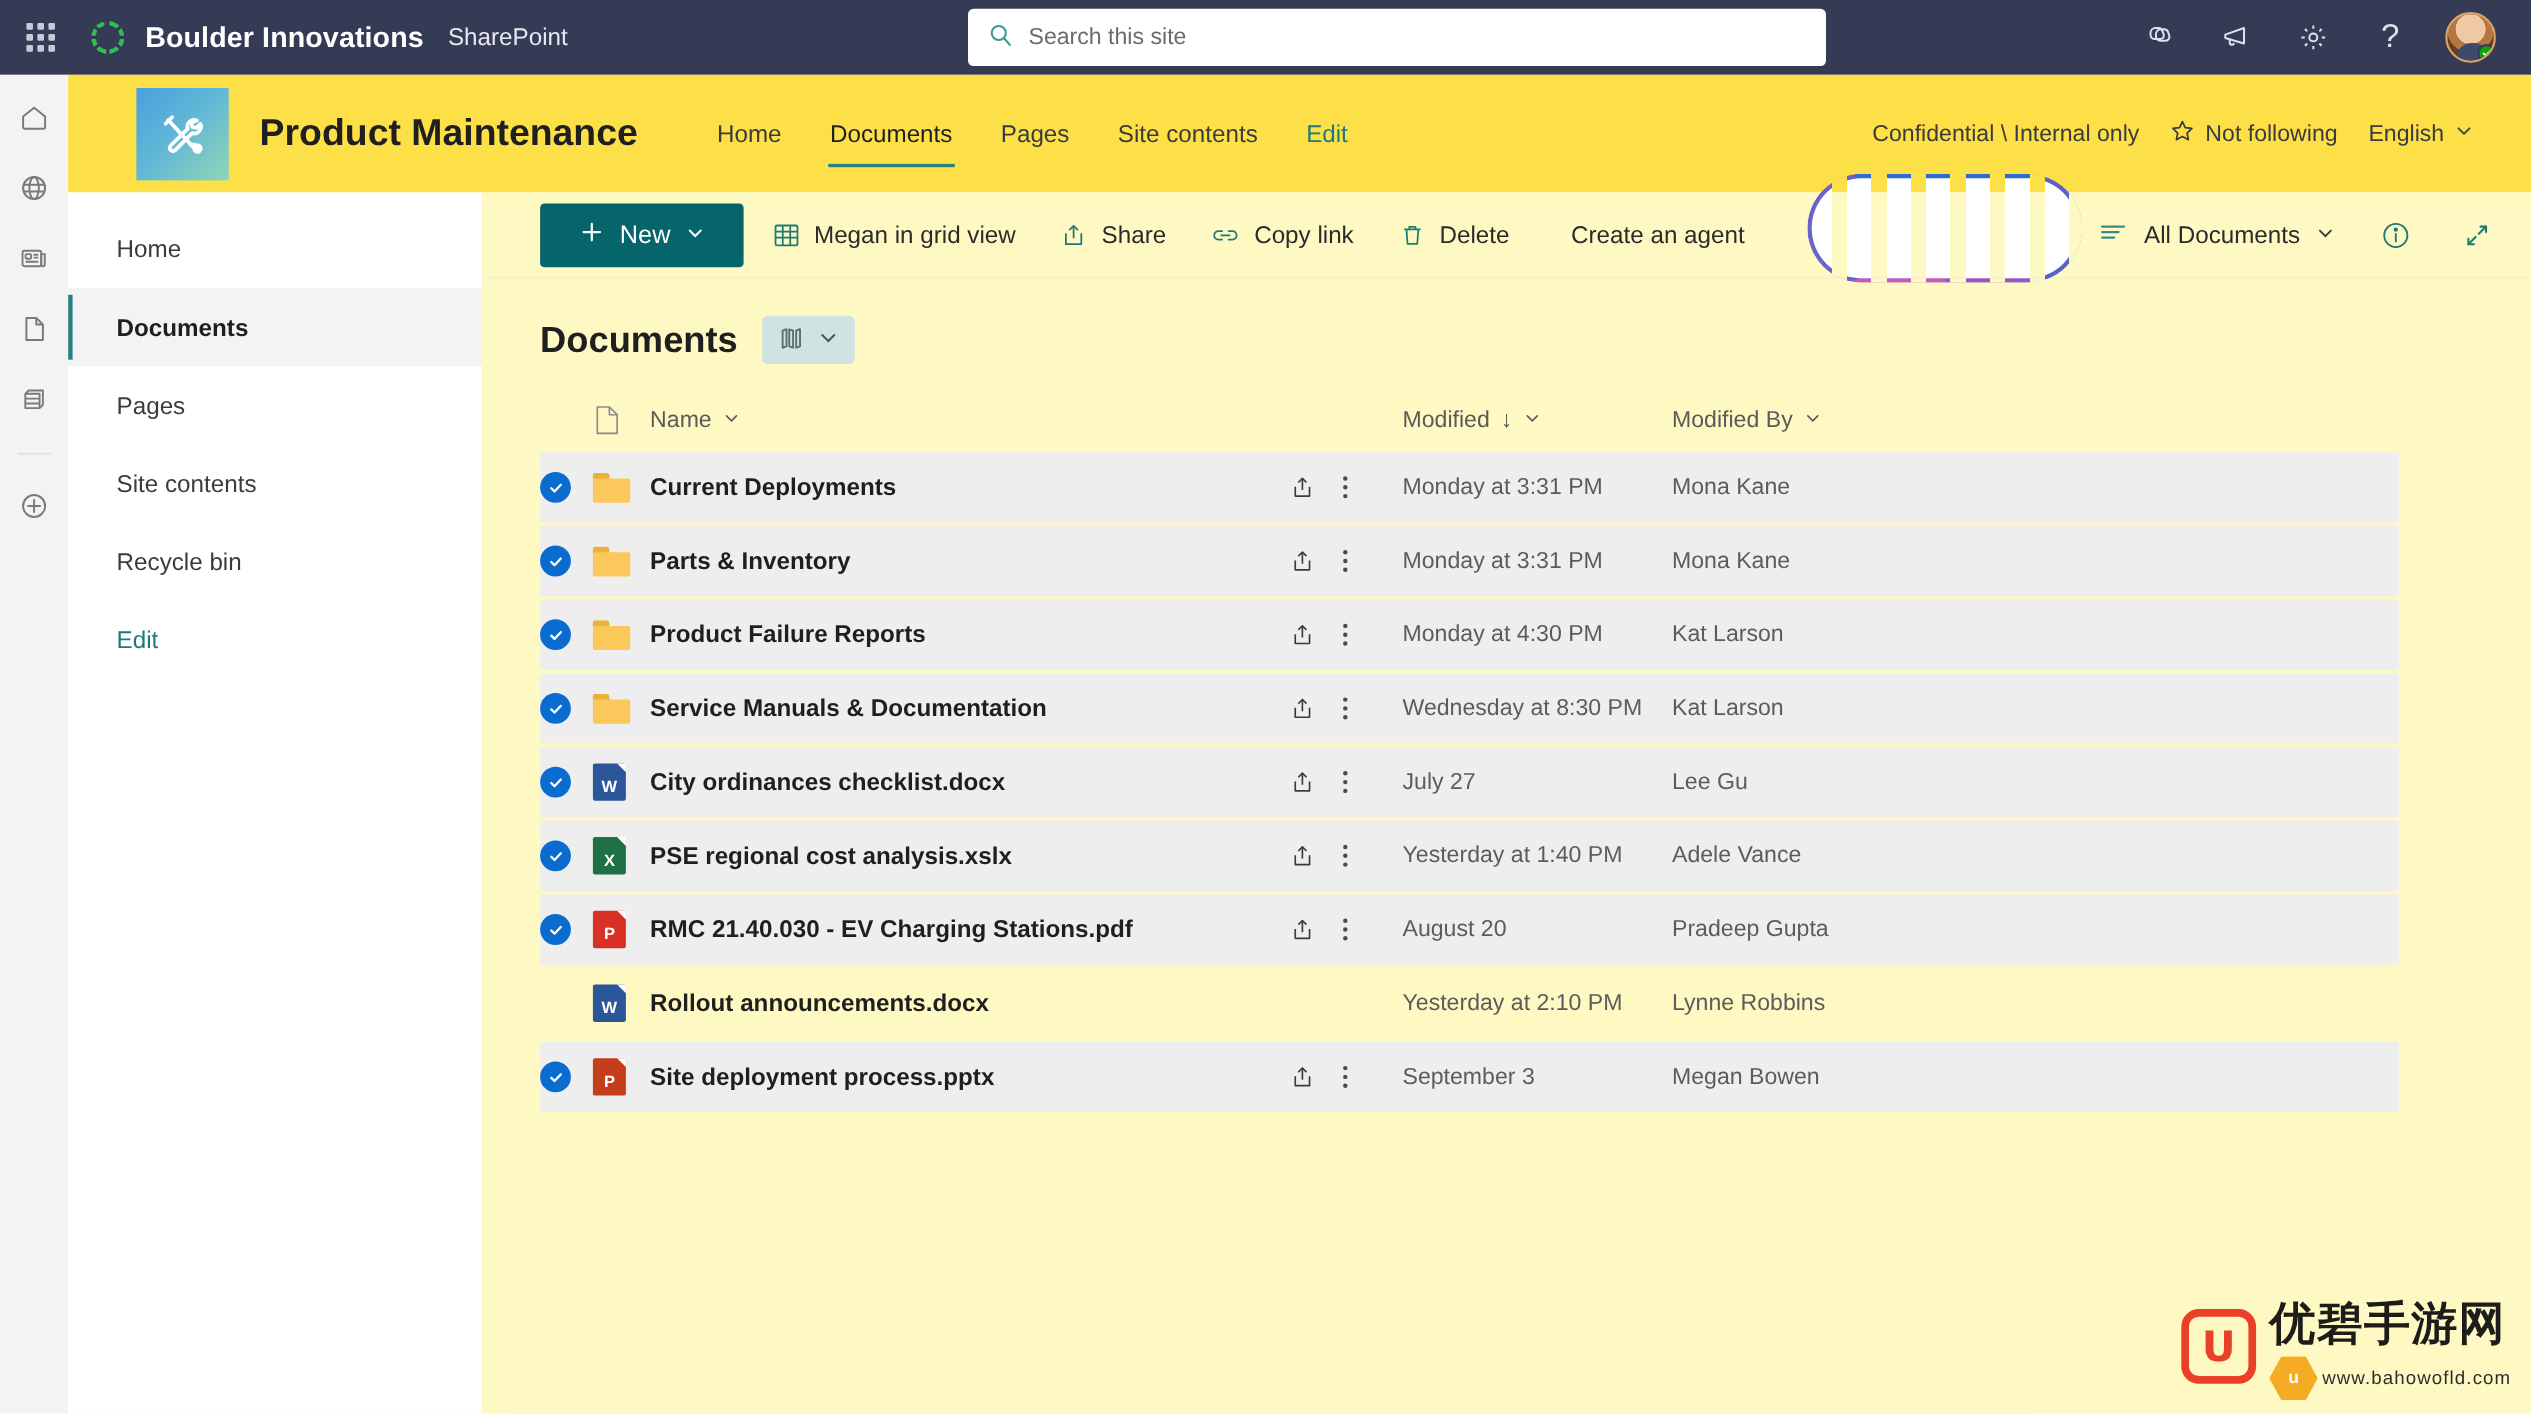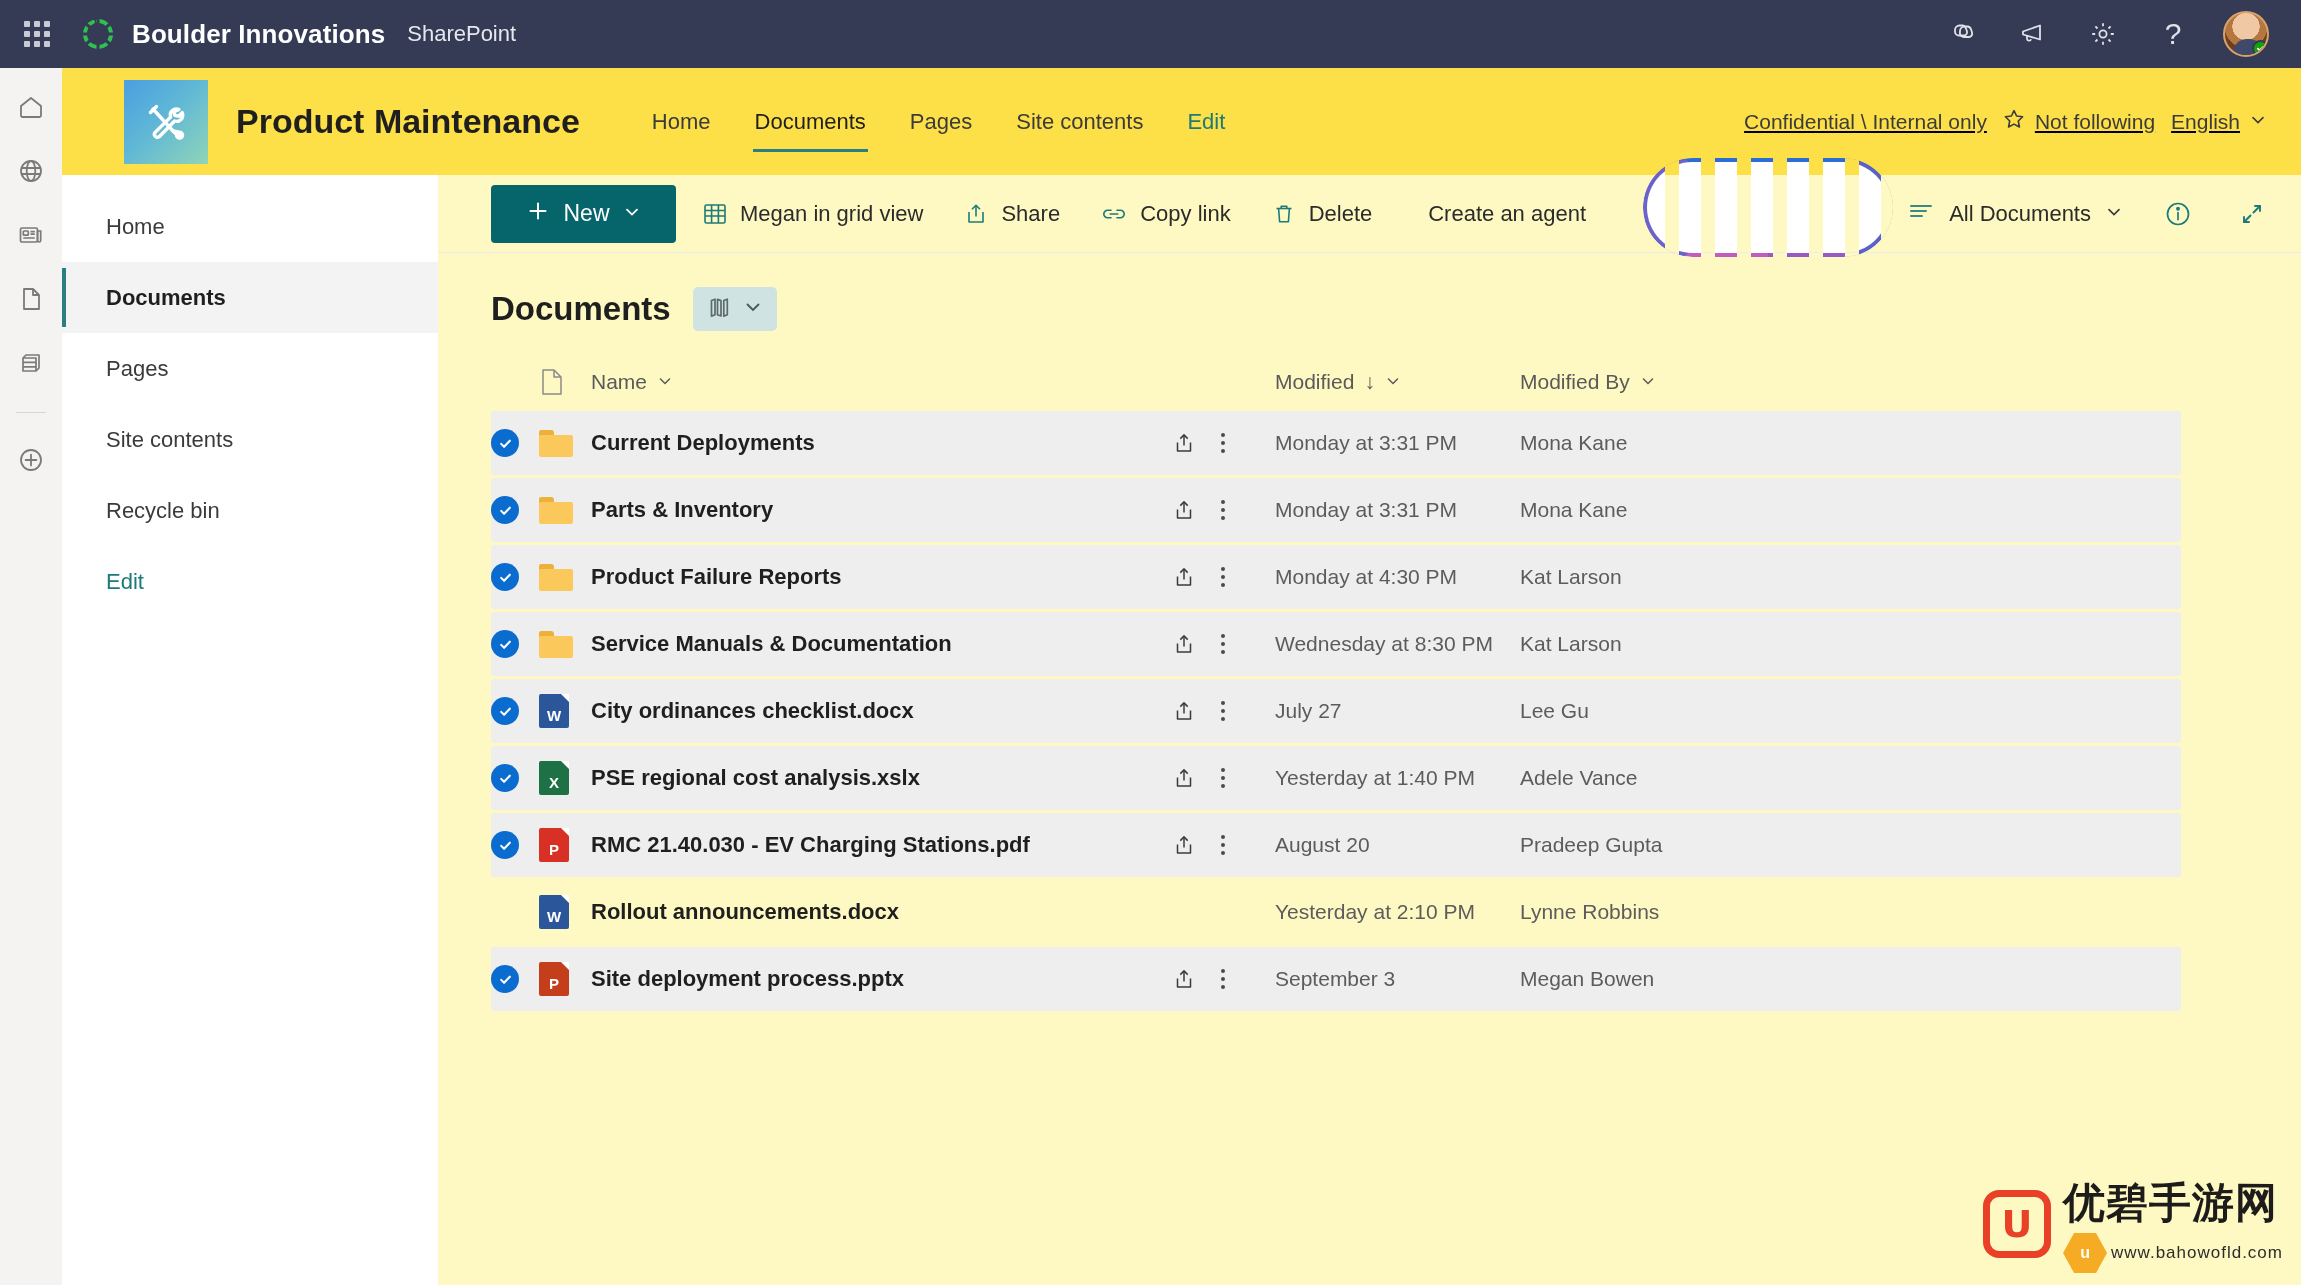--- a/index.html
+++ b/index.html
@@ -66,21 +66,21 @@
                display: flex; align-items: center; justify-content: center; }
   .site-title { font-size: 34px; font-weight: bold; color: #1f1f1f; margin-left: 28px;
                 white-space: nowrap; }
   .site-nav { display: flex; align-items: center; gap: 0; margin-left: 50px; }
   .site-nav a { font-size: 22px; color: #3b3b3b; text-decoration: none; padding: 6px 22px;
                 position: relative; white-space: nowrap; cursor: pointer; }
   .site-nav a.active { color: #1f1f1f; }
   .site-nav a.active::after { content: ""; position: absolute; left: 20px; right: 20px;
                               bottom: -11px; height: 3px; background: #2a7f7f; }
   .site-nav a.edit-link { color: #1d7a7a; }
-  .site-right { position: absolute; right: 34px; display: flex; align-items: center; gap: 16px; text-decoration: underline; }
+  .site-right { position: absolute; right: 52px; display: flex; align-items: center; gap: 28px; }
   .sens-label { font-size: 21px; color: #3b3b3b; white-space: nowrap; }
   .follow { display: flex; align-items: center; gap: 10px; font-size: 21px; color: #3b3b3b;
             cursor: pointer; white-space: nowrap; }
   .lang { display: flex; align-items: center; gap: 9px; font-size: 21px; color: #3b3b3b;
           cursor: pointer; white-space: nowrap; }
 
   
   .leftnav { position: absolute; left: 62px; top: 175px; width: 376px; height: 1110px;
              background: #ffffff; padding-top: 16px; }
   .nav-item { height: 71px; display: flex; align-items: center; padding-left: 44px;
@@ -220,20 +220,31 @@
             <path d="M18 34 v-8"></path>
             <path d="M6 28 l6-5"></path>
           <path d="M2 18 h8"></path>
             <path d="M6 8 l6 5"></path>
         </g>
       </svg>
     </div>
     <div class="brand-name">Boulder Innovations</div>
     <div class="suite-app">SharePoint</div>
 
+    <div class="search-wrap">
+      <div class="search-box">
+        <span>
+          <svg width="24" height="24" viewBox="0 0 24 24" fill="none" stroke="#3a9a94" stroke-width="1.9">
+            <circle cx="10" cy="10" r="6.4"></circle>
+              <path d="M14.6 14.6 L20 20.8" stroke-linecap="round"></path>
+          </svg>
+        </span>
+        <input value="" placeholder="Search this site" style="">
+      </div>
+    </div>
 
     <div class="suite-actions">
       <div class="suite-ico">
         <svg width="30" height="30" viewBox="0 0 30 30" fill="none" stroke="#dfe2ea" stroke-width="1.8">
           <path d="M7 11c0-2.5 2-4.5 4.5-4.5h3c2 0 3 1.5 3.5 3l1 3c.5 2-1 4-3 4h-5c-2.2 0-4-1.8-4-4z"></path>
           <path d="M12 12c0-2.5 2-4.5 4.5-4.5h3c2 0 3.2 1.6 3.7 3.2l.9 3c.6 2.1-1 4.3-3.2 4.3h-5c-2.2 0-4-1.8-4-4z"></path>
         </svg>
       </div>
       <div class="suite-ico">
         <svg width="30" height="30" viewBox="0 0 30 30" fill="none" stroke="#dfe2ea" stroke-width="1.8" stroke-linejoin="round">

